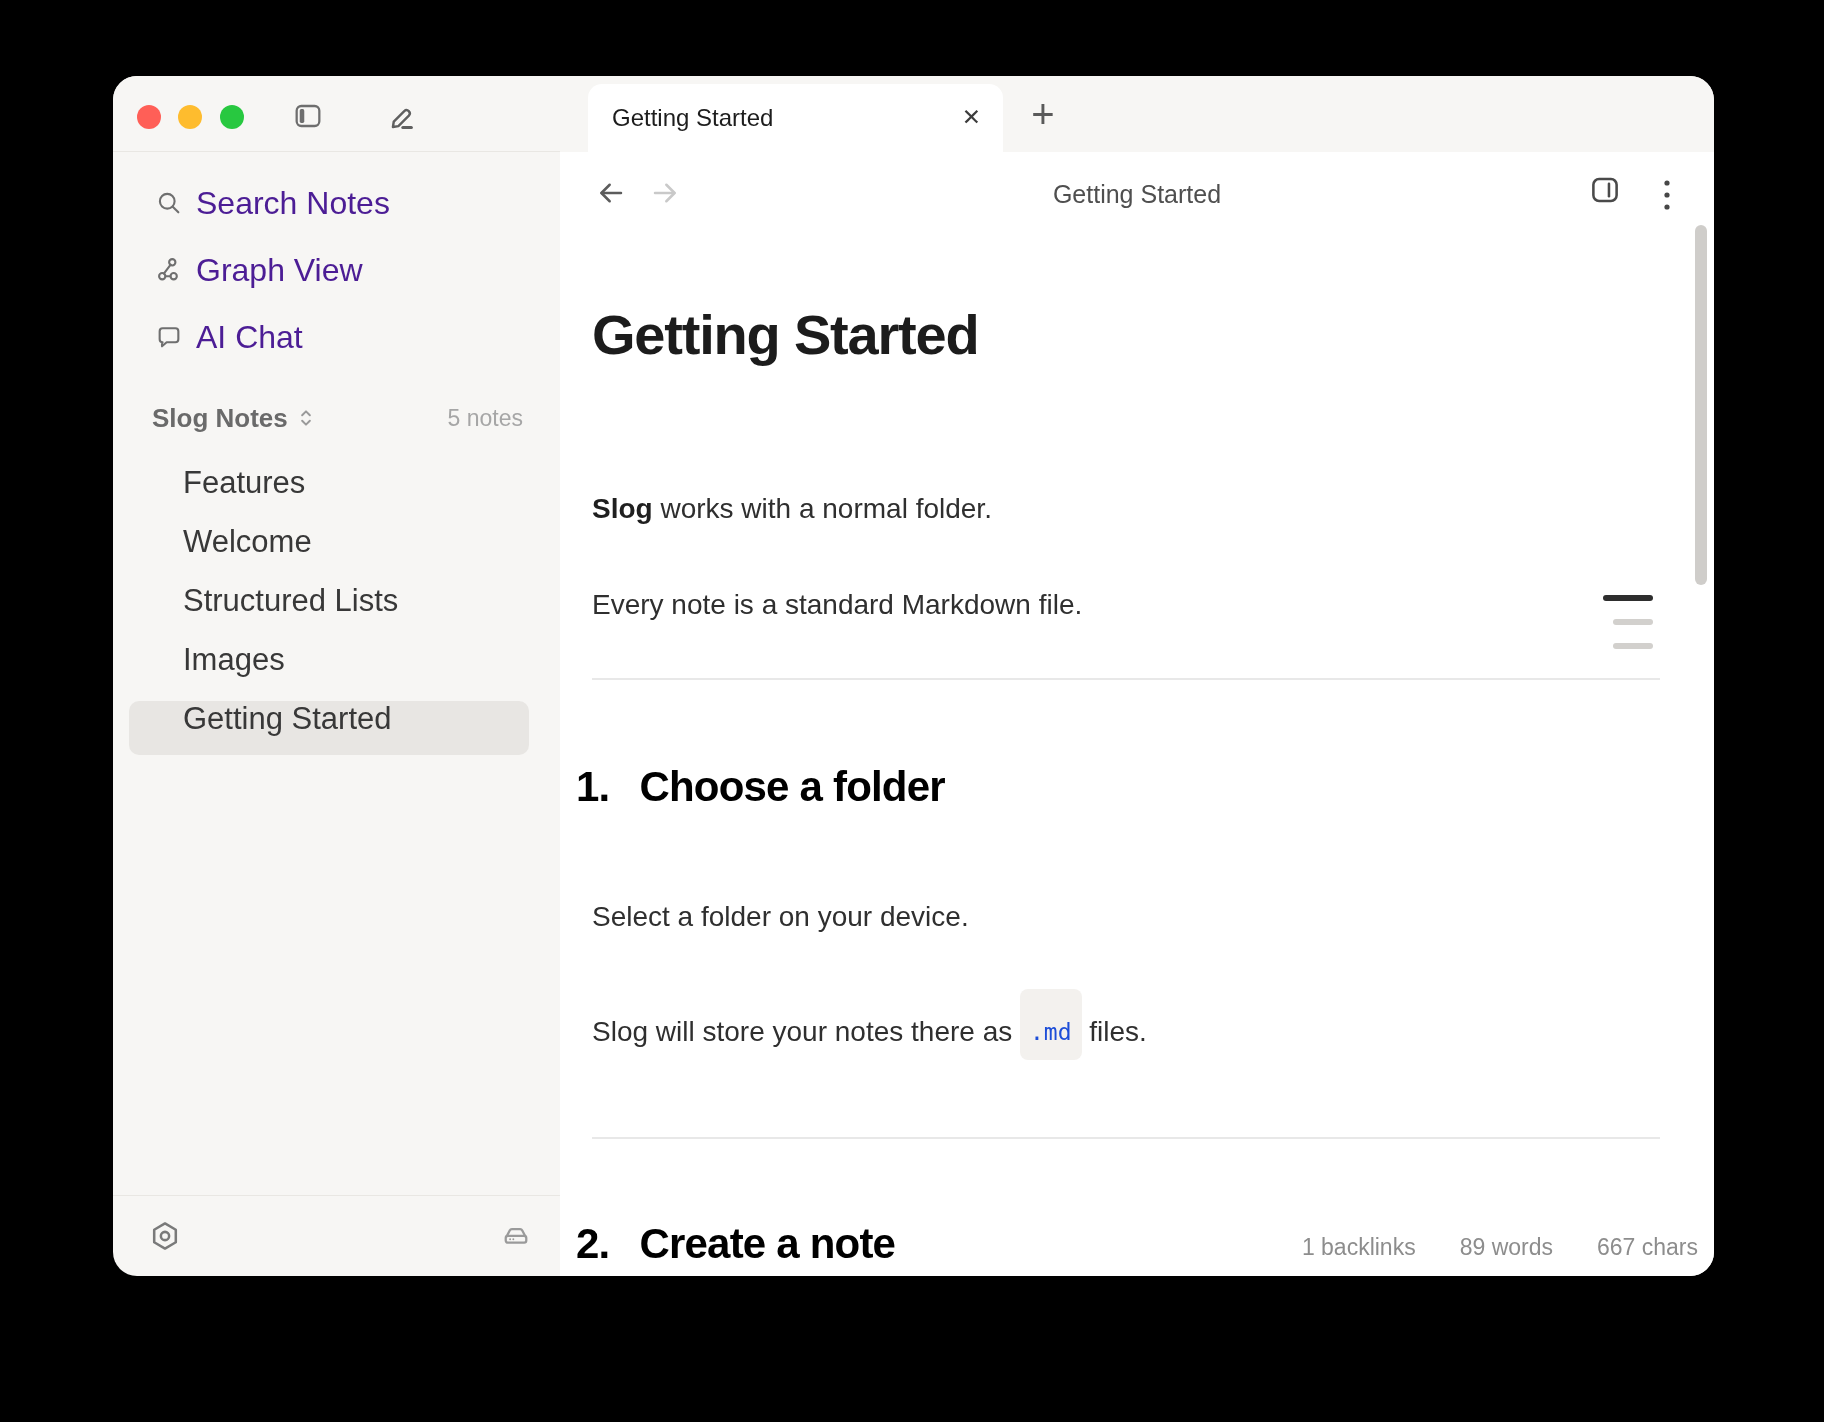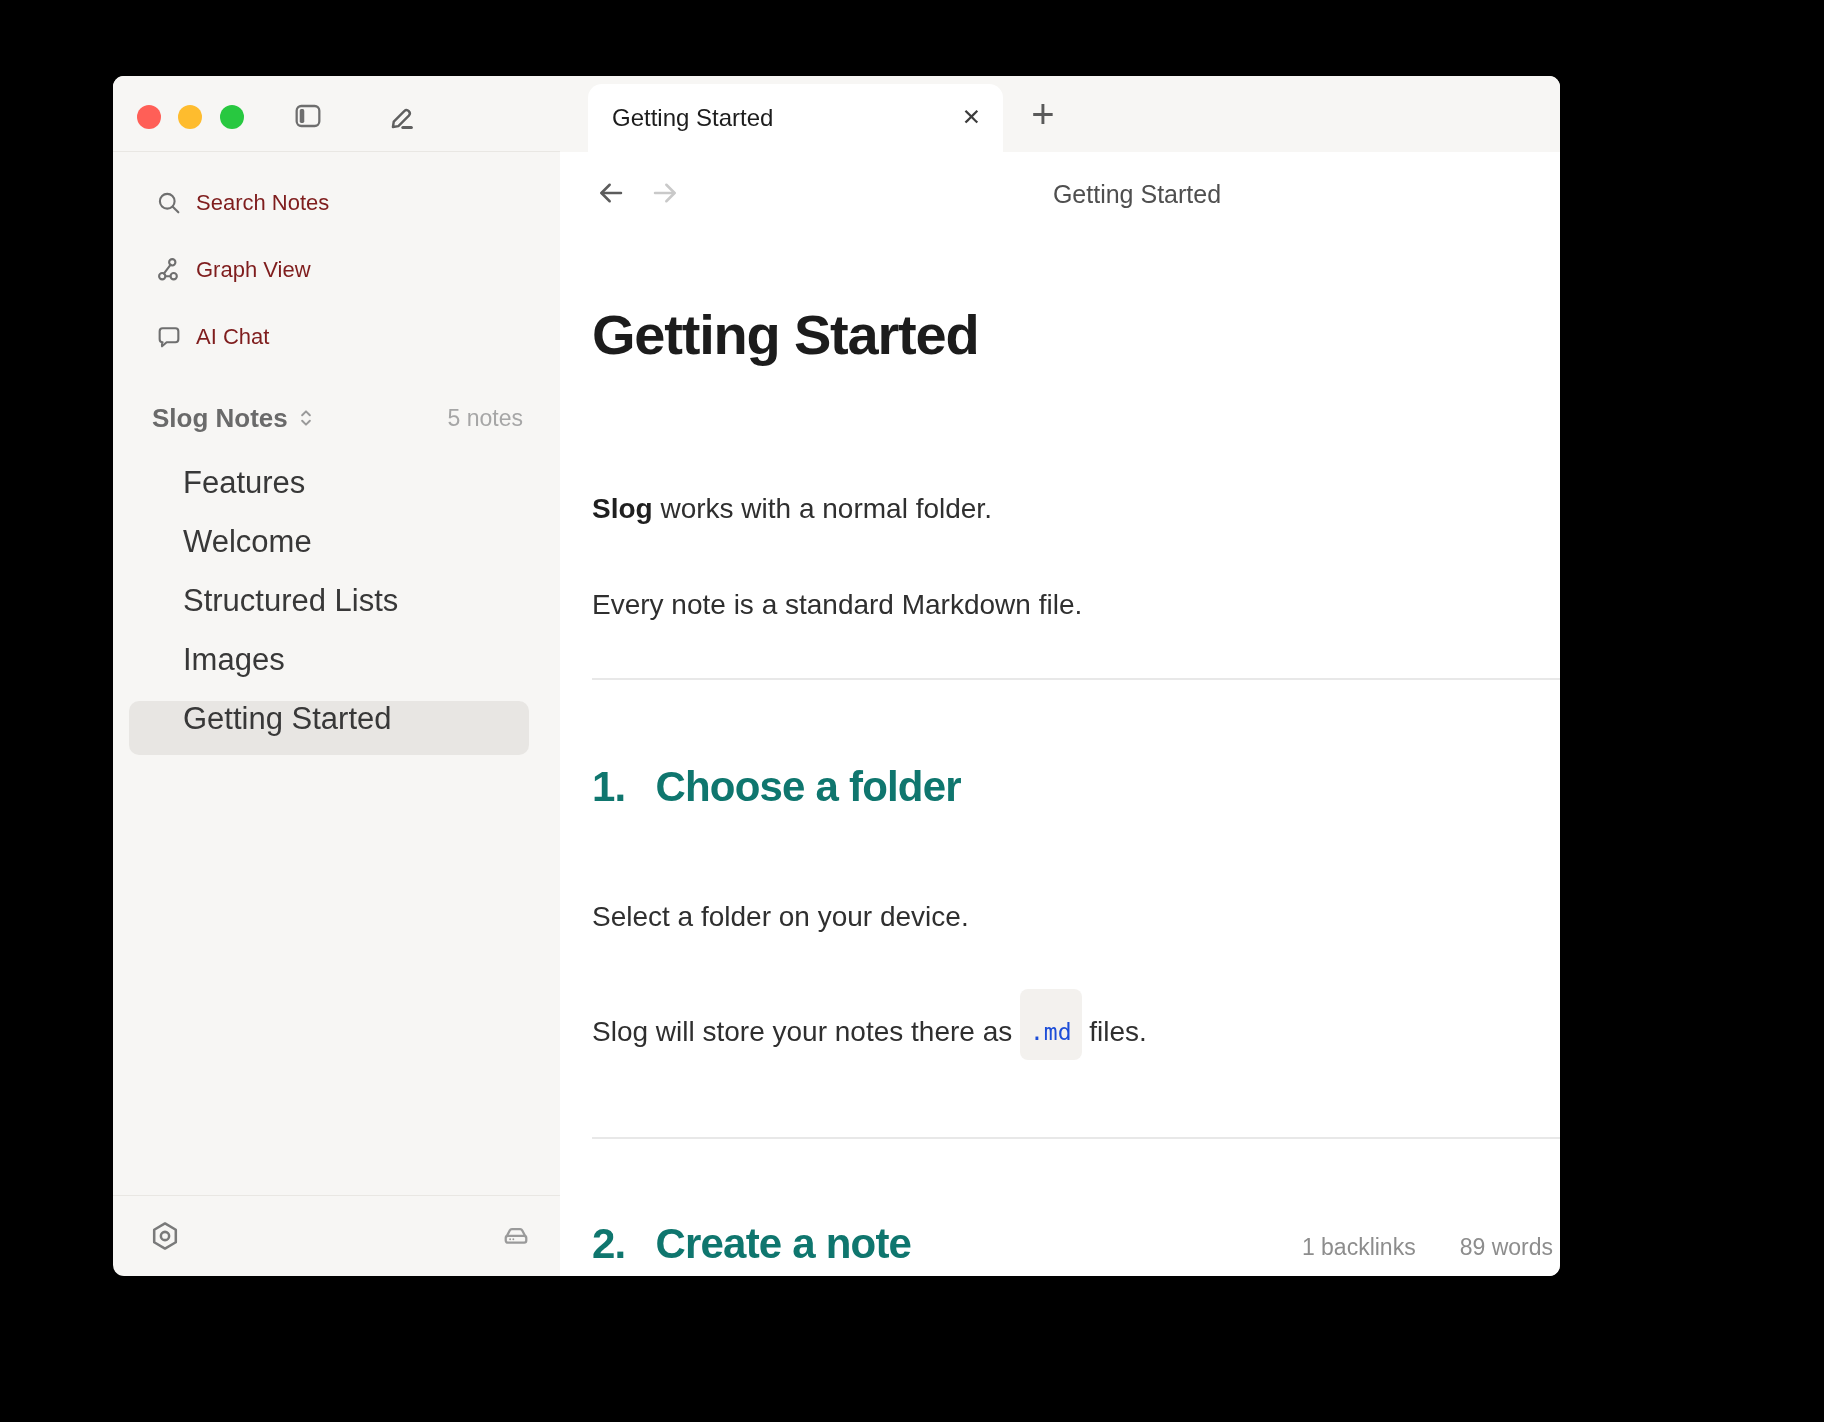--- a/index.html
+++ b/index.html
@@ -1,55 +1,55 @@
 <!DOCTYPE html>
 <html><head>
 <meta charset="utf-8">
 <style>
   html,body{margin:0;padding:0;background:#000;}
   .canvas{position:relative;width:1824px;height:1422px;background:#000;overflow:hidden;
           font-family:"Liberation Sans",sans-serif;-webkit-font-smoothing:antialiased;}
   .abs{position:absolute;}
-  .window{position:absolute;left:113px;top:76px;width:1447px;height:1200px;
-          background:#f7f6f4;border-radius:11px;overflow:hidden;box-shadow:0 20px 60px rgba(0,0,0,.55);}
+  .window{position:absolute;left:113px;top:76px;width:1601px;height:1200px;
+          background:#f7f6f4;border-radius:24px;overflow:hidden;box-shadow:0 20px 60px rgba(0,0,0,.55);}
   
   .titlestrip{position:absolute;left:0;top:0;width:100%;height:76px;background:#f7f6f4;}
   .light{position:absolute;top:29px;width:24px;height:24px;border-radius:50%;}
   .tab{position:absolute;left:475px;top:8px;width:415px;height:68px;background:#ffffff;
        border-radius:14px 14px 0 0;}
   .tab-label{position:absolute;left:24px;top:0;line-height:68px;font-size:24px;color:#1d1d1d;}
   .tab-close{position:absolute;right:22px;top:0;line-height:66px;font-size:23px;color:#3c3c3c;cursor:default;}
   .newtab{position:absolute;left:908px;top:14px;width:44px;height:48px;text-align:center;
           font-size:40px;font-weight:300;color:#5a5a5a;line-height:48px;}
   
   .sidebar{position:absolute;left:0;top:0;width:447px;height:1200px;}
   .sb-divider{position:absolute;left:0;width:447px;height:1px;background:#e9e7e3;}
   .navlist{position:absolute;left:16px;top:100px;width:415px;display:flex;flex-direction:column;gap:13px;}
   .navitem{display:flex;align-items:center;height:54px;padding-left:26px;gap:13px;border-radius:10px;}
-  .navitem .lbl{font-size:22px;color:#7f1d1d;}
+  .navitem .lbl{font-size:32px;color:#4c1d95;}
   .section-head{position:absolute;left:0;top:328px;width:447px;height:28px;display:flex;align-items:center;
                 padding:0 37px 0 39px;box-sizing:border-box;}
   .section-title{font-size:26px;color:#6a6a6a;display:flex;align-items:center;gap:10px;font-weight:bold;}
   .section-count{margin-left:auto;font-size:23px;color:#a6a6a6;}
   .notelist{position:absolute;left:16px;top:389px;width:400px;display:flex;flex-direction:column;gap:5px;}
   .noteitem{height:54px;display:flex;align-items:flex-start;padding-left:54px;border-radius:10px;
             font-size:31px;color:#383838;}
   .noteitem.selected{background:#e8e6e3;}
   .sb-footer-icon{position:absolute;width:32px;height:32px;}
   
   .content{position:absolute;left:447px;top:76px;width:1154px;height:1124px;background:#ffffff;}
   .navarrow{position:absolute;top:25px;width:32px;height:32px;}
   .doc-header-title{position:absolute;left:0;top:28px;width:100%;text-align:center;
                     font-size:25px;color:#4f4f4f;}
   .scrollthumb{position:absolute;left:1135px;top:73px;width:12px;height:360px;border-radius:6px;background:#cfcdca;}
   .h1{position:absolute;left:32px;top:150px;font-size:56px;font-weight:700;color:#1c1c1c;letter-spacing:-1.2px;}
   .para{position:absolute;left:32px;font-size:28px;line-height:48px;color:#2f2f2f;margin-top:20px;}
   .bold{font-weight:700;color:#1f1f1f;}
   .hr{position:absolute;left:32px;width:1068px;height:2px;background:#e8e8e8;}
-  .h2{position:absolute;left:32px;font-size:42px;font-weight:700;color:#0f766e;letter-spacing:-0.8px;}
+  .h2{position:absolute;left:16px;font-size:42px;font-weight:700;color:#000000;letter-spacing:-0.8px;}
   .h2 .marker{margin-right:30px;}
   .codechip{display:inline-block;background:#f3f1ee;border-radius:8px;padding:19px 10px 4px;
             font-family:"DejaVu Sans Mono",monospace;font-size:23px;color:#1d4ed8;vertical-align:1px;}
   .dash{position:absolute;height:6px;border-radius:3px;}
   .statusbar{position:absolute;right:16px;top:1082px;display:flex;gap:44px;font-size:23px;color:#8d8d8d;}
   svg{display:block;}
 </style>
 </head>
 <body>
 

